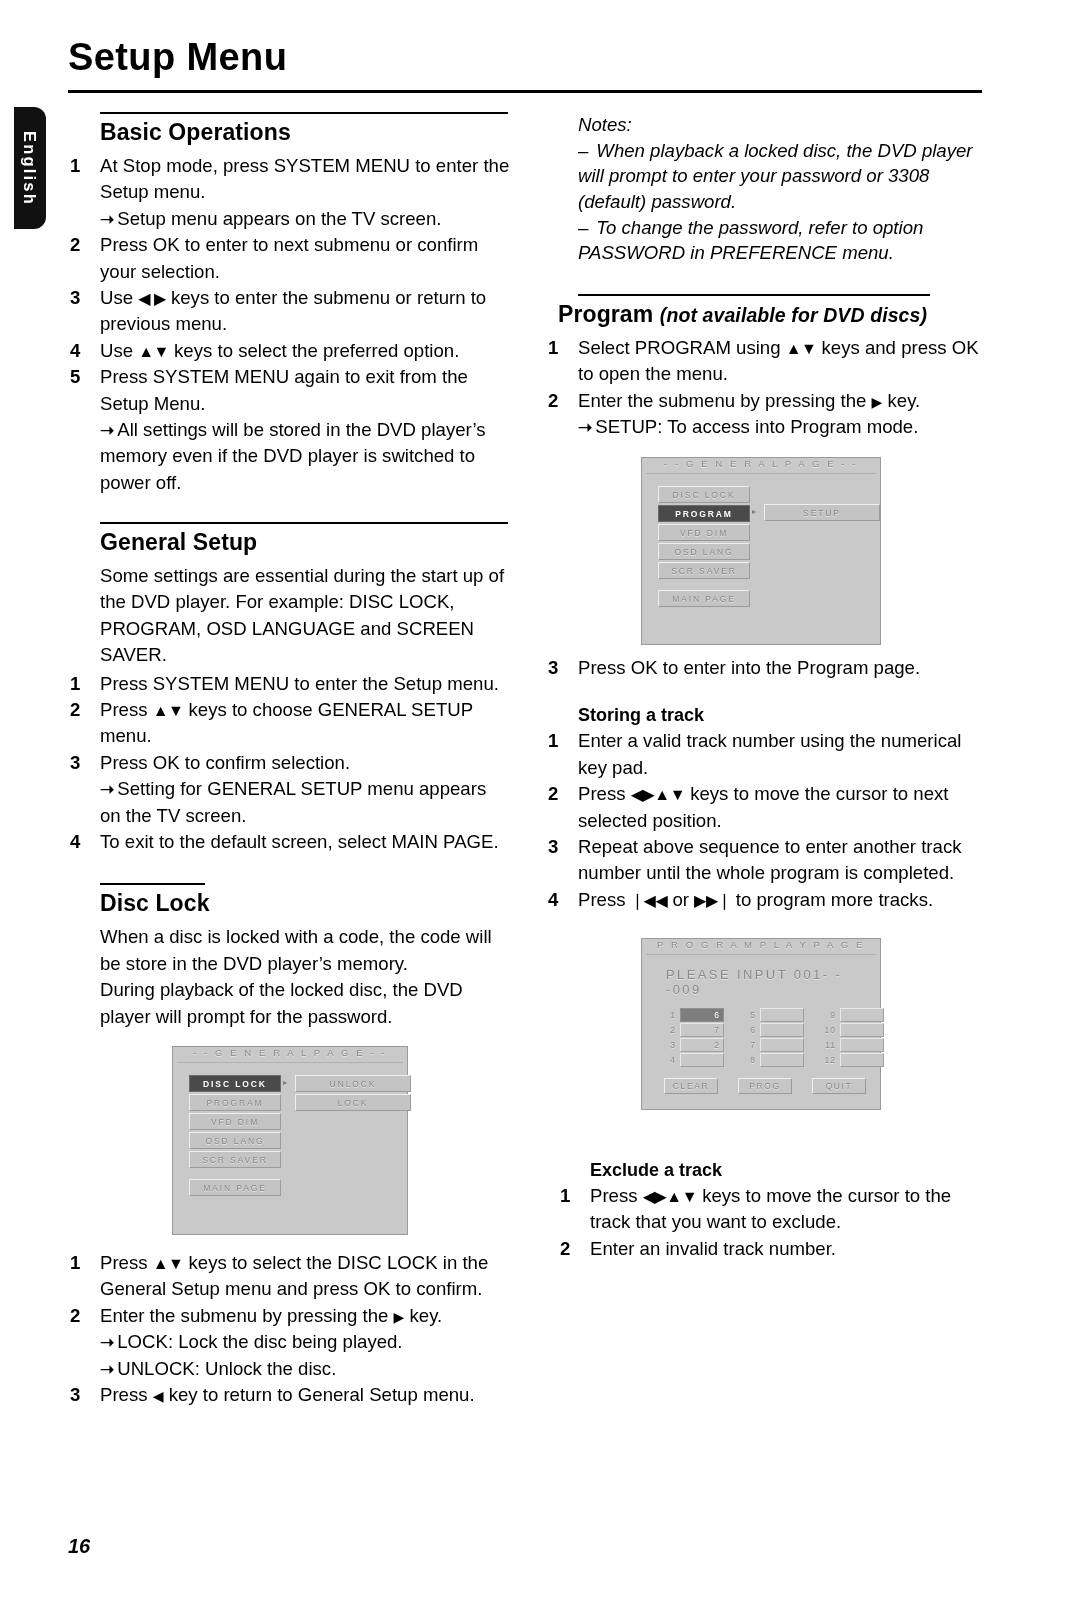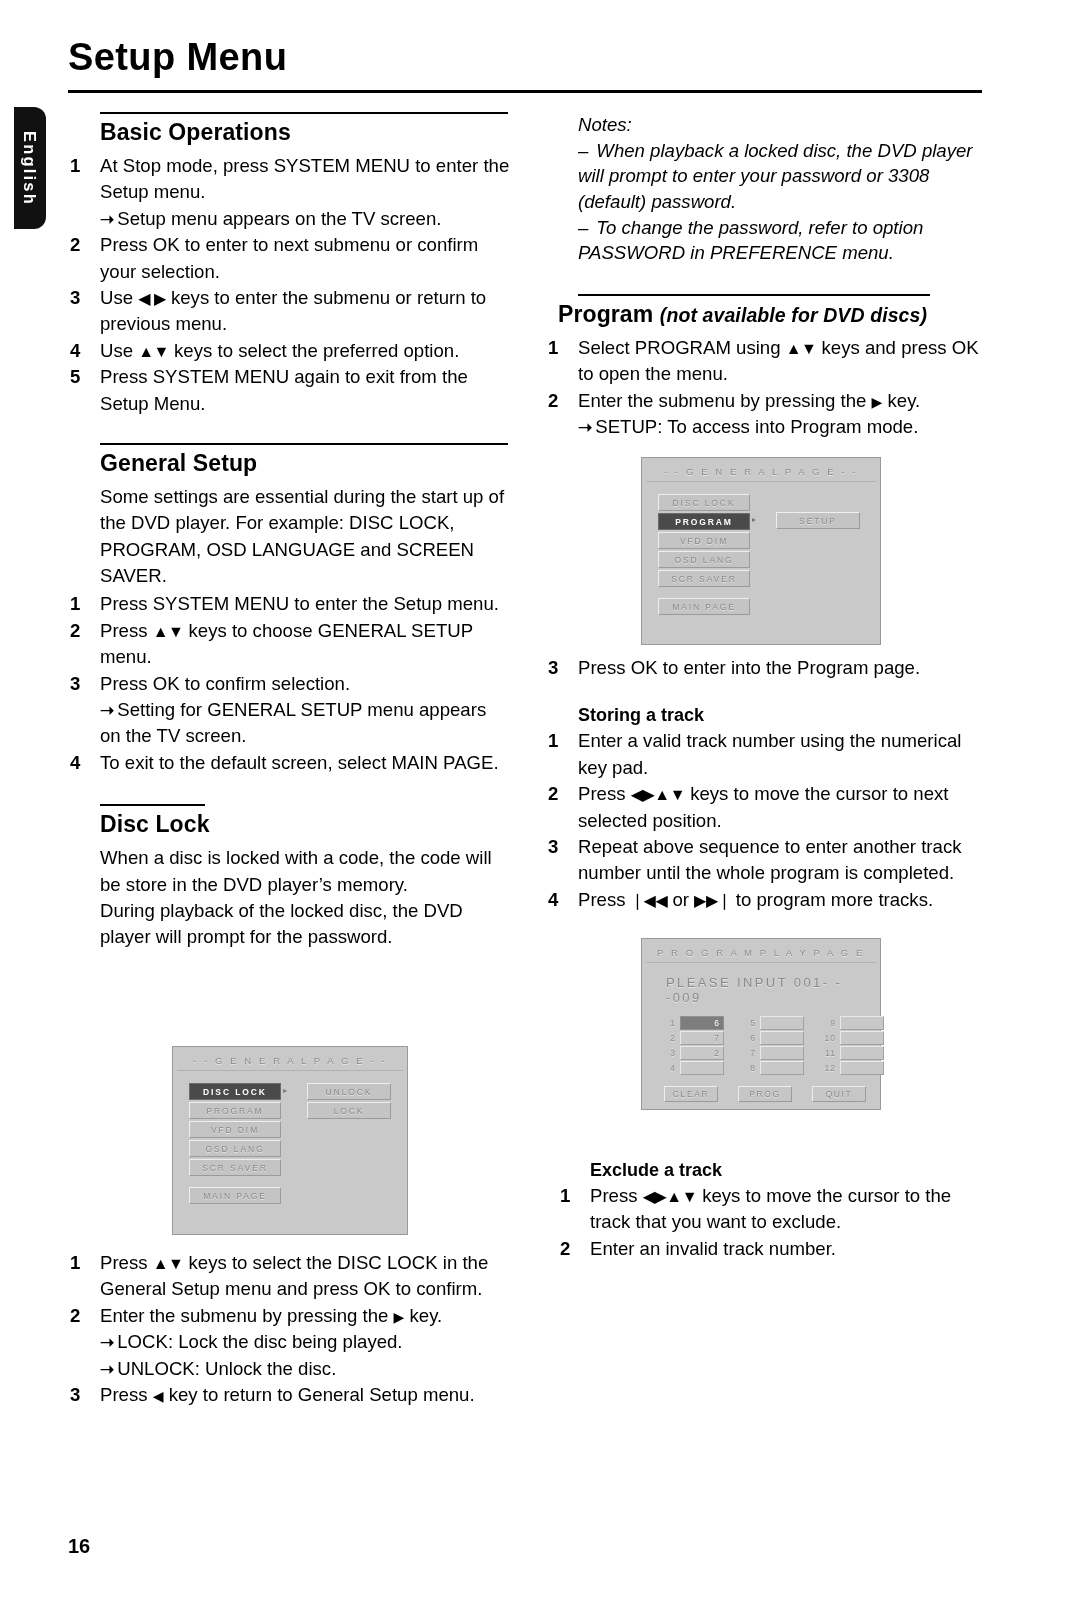--- a/index.html
+++ b/index.html
@@ -156,21 +156,21 @@
     position: absolute;
     background: #c9c9c9;
     border: 1px solid #9a9a9a;
     font-family: "Liberation Sans", sans-serif;
   }
   .osd-title {
     text-align: center;
     color: #8c8c8c;
     font-size: 9.5px;
     letter-spacing: 2.6px;
-    padding-top: 8px;
+    padding-top: 0;
     padding-bottom: 4px;
     text-shadow: 0 1px 0 #e8e8e8;
   }
   .osd-titlebar-rule {
     height: 1px;
     background: #b2b2b2;
     margin: 0 4px 0 4px;
   }
   .osd-body {
     position: relative;
@@ -200,23 +200,23 @@
   .osd-item.sel {
     background: #4a4a4a;
     color: #ffffff;
     font-weight: bold;
     text-shadow: none;
     border-color: #6b6b6b;
   }
   .osd-item.gap { margin-top: 11px; }
   .osd-col-right {
     position: absolute;
-    left: 134px;
+    left: 122px;
     top: 12px;
-    width: 84px;
+    width: 116px;
   }
   .osd-cursor {
     position: absolute;
     left: 110px;
     font-size: 8px;
     color: #7a7a7a;
   }
 
   
   .ppp-input {
@@ -279,20 +279,21 @@
     padding: 2px 0;
     text-shadow: 0 1px 0 #e4e4e4;
   }
 
   .page-num {
     position: absolute;
     left: 68px;
     top: 1535px;
     font-size: 20px;
     font-weight: bold;
+    font-style: italic;
   }
 </style>
 </head>
 <body>
 
 <div class="page">
 
   <div class="lang-tab">
     <span class="v-text">English</span>
   </div>
@@ -319,20 +320,21 @@
           <span class="num">3</span>
           <span>Use </span><span class="keys">◀ ▶</span><span> keys to enter the submenu or return to previous menu.</span>
         </li>
         <li class="step">
           <span class="num">4</span>
           <span>Use </span><span class="keys">▲▼</span><span> keys to select the preferred option.</span>
         </li>
         <li class="step">
           <span class="num">5</span>
           <span>Press SYSTEM MENU again to exit from the Setup Menu.</span>
+          <div class="arrow-line"><span class="arrow">➝</span><span>All settings will be stored in the DVD player’s memory even if the DVD player is switched to power off.</span></div>
         </li>
       </ol>
     </div>
 
     <div class="sec" style="margin-top:26px;">
       <div class="sec-rule w-full"></div>
       <h2 class="sec-head">General Setup</h2>
       <p class="para">Some settings are essential during the start up of the DVD player. For example: DISC LOCK, PROGRAM, OSD LANGUAGE and SCREEN SAVER.</p>
       <ol class="steps" style="margin-top:2px;">
         <li class="step">

